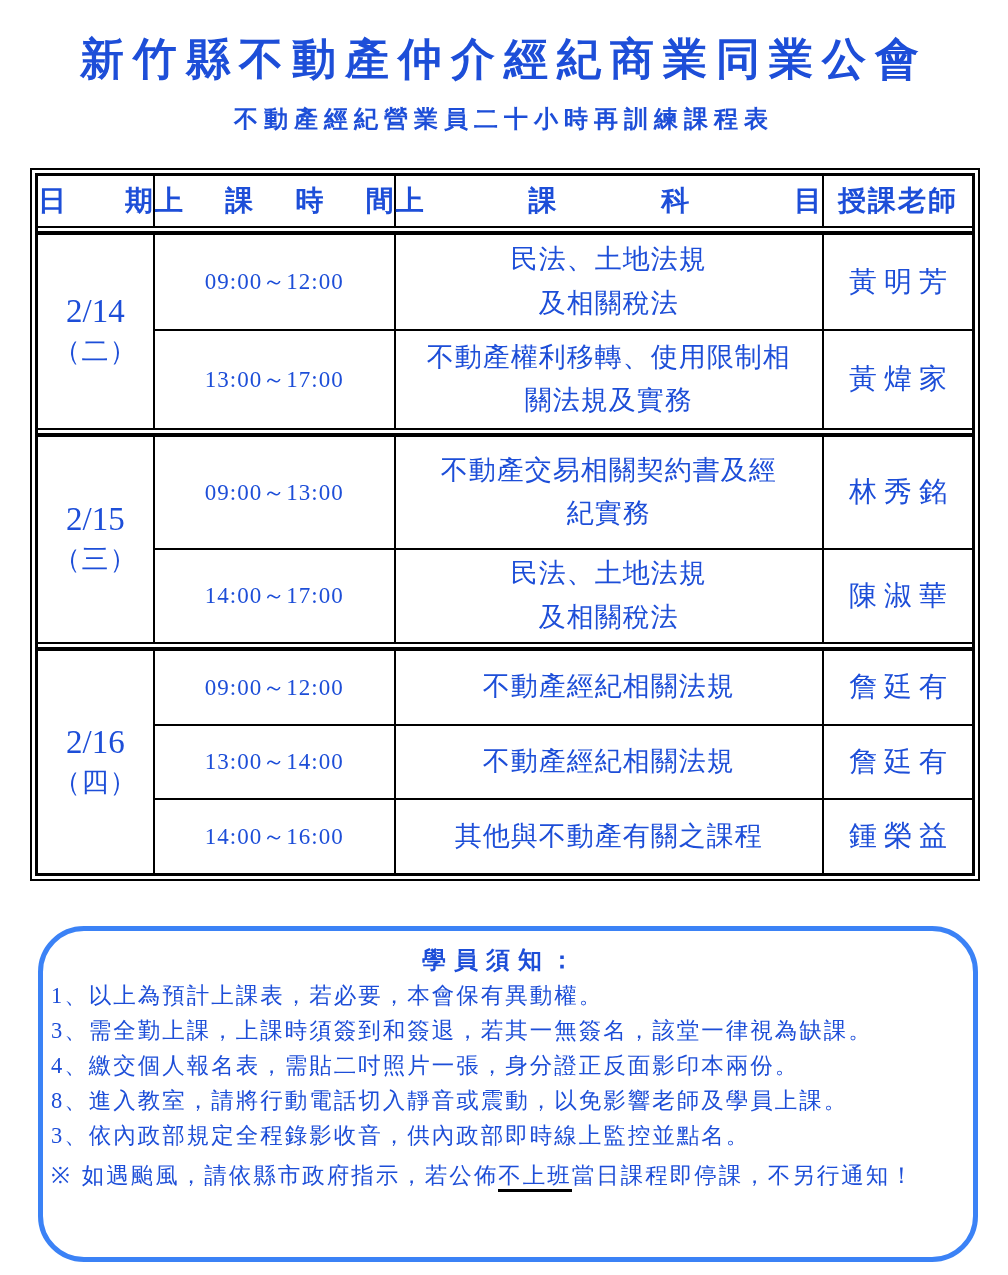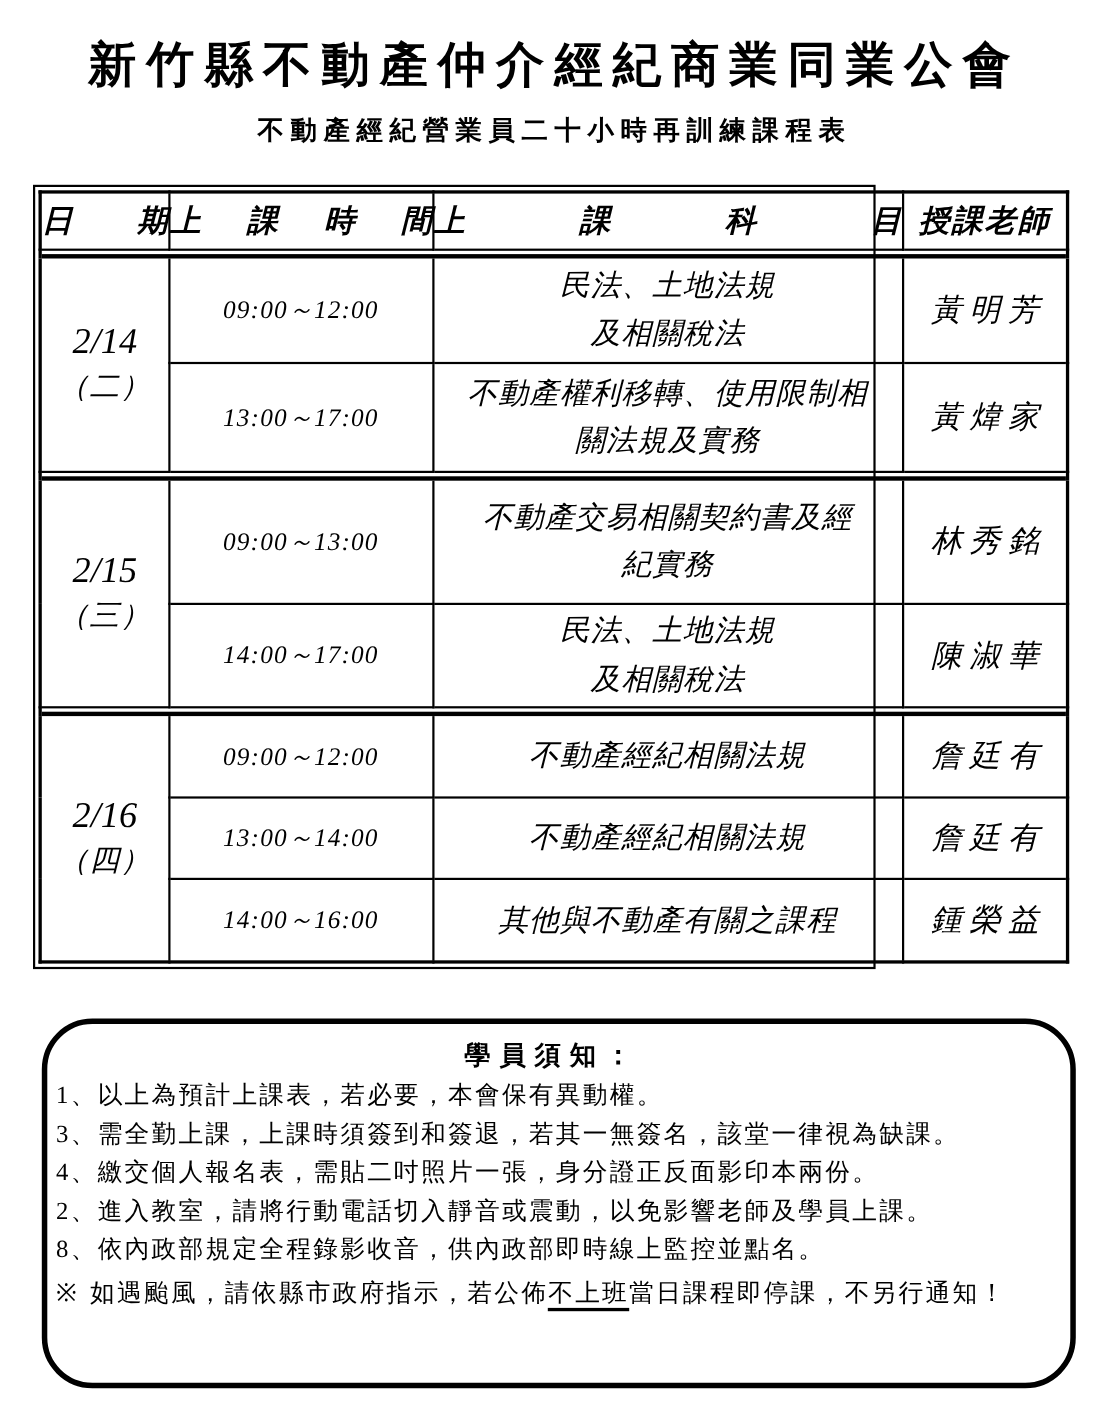--- a/index.html
+++ b/index.html
@@ -1,33 +1,33 @@
 <!DOCTYPE html>
 <html><head>
 <meta charset="utf-8">
 <style>
   * { margin:0; padding:0; box-sizing:border-box; }
   html,body { background:#fff; }
   .page {
     width:1008px; height:1275px; background:#ffffff; position:relative;
-    font-family:"Liberation Serif","DejaVu Serif",serif; color:#000000;
+    font-family:"Liberation Serif","DejaVu Serif",serif; color:#1d4ed8;
     padding-top:28px; overflow:hidden;
   }
   .title {
     text-align:center; font-size:44px; font-weight:bold;
     letter-spacing:9px; line-height:64px;
   }
   .subtitle {
     text-align:center; font-size:24px; font-weight:bold;
     letter-spacing:6px; line-height:34px; margin-top:10px;
   }
   
   .table-outer {
-    margin:32px 0 0 30px; width:766px;
-    border:2px solid #000; padding:3px;font-style:italic;
+    margin:32px 0 0 30px; width:950px;
+    border:2px solid #000; padding:3px;
   }
   table.schedule {
     width:100%; border-collapse:collapse; table-layout:fixed;
     border:3px solid #000;
   }
   .c-date{width:117px;} .c-time{width:240px;} .c-subject{width:427px;} .c-teacher{width:150px;}
   table.schedule th, table.schedule td {
     border-left:2px solid #000; border-right:2px solid #000;
     border-bottom:2px solid #000; border-top:none;
     text-align:center; vertical-align:middle; padding:0;
@@ -44,21 +44,21 @@
   tr.sep td { border:none; padding:0; height:8px; }
   tr.sep .bar { height:4px; background:#000; margin-top:3px; }
   .date-cell { font-size:33px; line-height:40px; }
   .date-cell .weekday { font-size:27px; letter-spacing:1px; }
   .time-cell { font-size:23px; letter-spacing:1px; white-space:nowrap; }
   .subject-cell { font-size:27px; line-height:1.6; white-space:pre-line; letter-spacing:1px; }
   .teacher-cell { font-size:28px; letter-spacing:7px; text-indent:7px; white-space:nowrap; }
   
   .notice {
     margin:45px 0 0 38px; width:940px; height:336px;
-    border:5px solid #000000; border-radius:46px;
+    border:5px solid #3b82f6; border-radius:46px;
     padding:12px 18px 0 6px;
   }
   .notice-title {
     text-align:center; font-size:24px; font-weight:bold;
     letter-spacing:8px; line-height:35px;
   }
   .notice-item {
     font-size:22.5px; letter-spacing:2px; line-height:35px;
     padding-left:2px; white-space:nowrap;
   }
@@ -169,20 +169,20 @@
       </tr>
     </tbody>
       </table>
   </div>
 
   <div class="notice">
     <div class="notice-title">學員須知：</div>
     <div class="notice-item">1、以上為預計上課表，若必要，本會保有異動權。</div>
     <div class="notice-item">3、需全勤上課，上課時須簽到和簽退，若其一無簽名，該堂一律視為缺課。</div>
     <div class="notice-item">4、繳交個人報名表，需貼二吋照片一張，身分證正反面影印本兩份。</div>
-    <div class="notice-item">2、進入教室，請將行動電話切入靜音或震動，以免影響老師及學員上課。</div>
-    <div class="notice-item">8、依內政部規定全程錄影收音，供內政部即時線上監控並點名。</div>
+    <div class="notice-item">8、進入教室，請將行動電話切入靜音或震動，以免影響老師及學員上課。</div>
+    <div class="notice-item">3、依內政部規定全程錄影收音，供內政部即時線上監控並點名。</div>
     <div class="notice-item typhoon">
       <span class="marker">※</span><span>如遇颱風，請依縣市政府指示，若公佈</span><span class="underline">不上班</span><span>當日課程即停課，不另行通知！</span>
     </div>
   </div>
 
 </div>
 
 </body></html>

